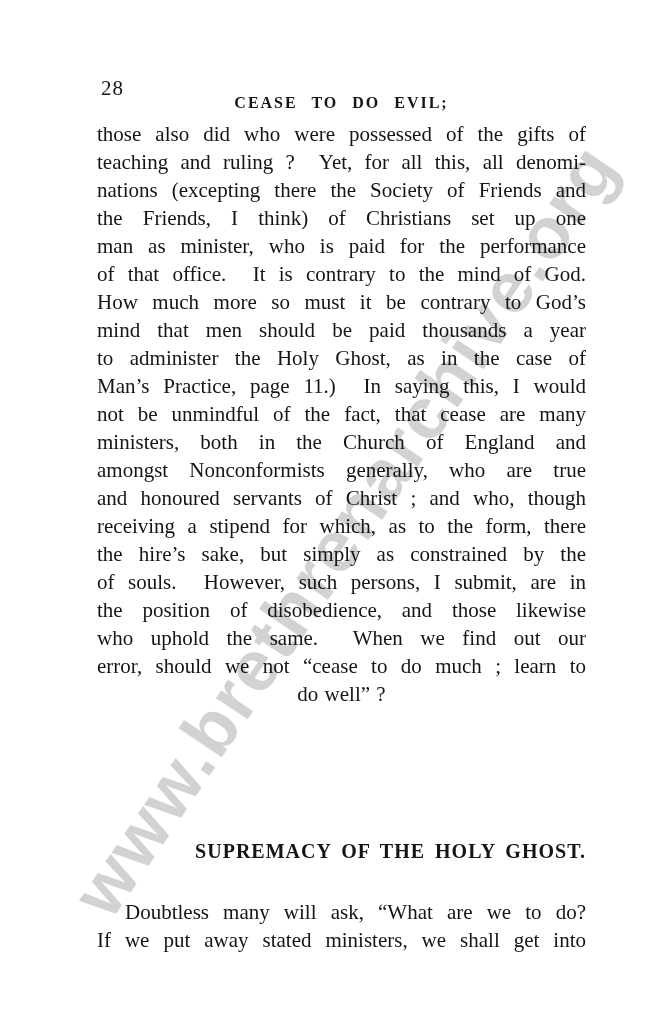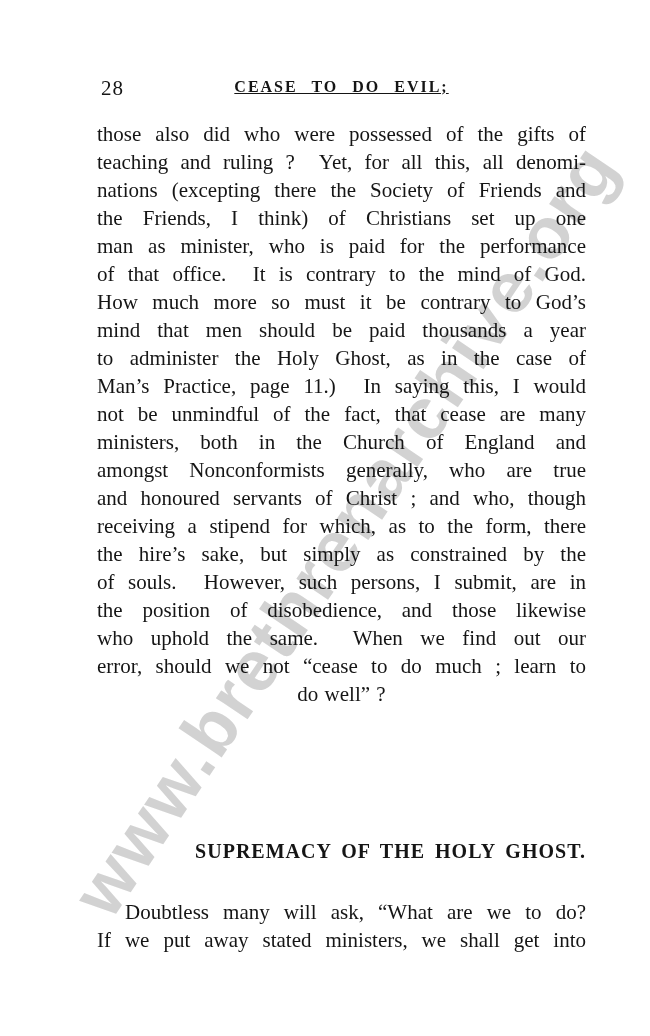--- a/index.html
+++ b/index.html
@@ -39,27 +39,26 @@
     position: absolute;
     left: 101px;
     top: 0;
     font-size: 21px;
     letter-spacing: 1px;
   }
   .running-title {
     position: absolute;
     left: 97px;
     width: 489px;
-    top: 2px;
+    top: 18px;
     text-align: center;
     font-weight: bold;
     font-size: 16px;
     letter-spacing: 2px;
     word-spacing: 8px;
-    text-decoration: underline;
   }
 
   
   .text-col {
     position: absolute;
     left: 97px;
     width: 489px;
     z-index: 1;
     font-size: 21px;
   }

